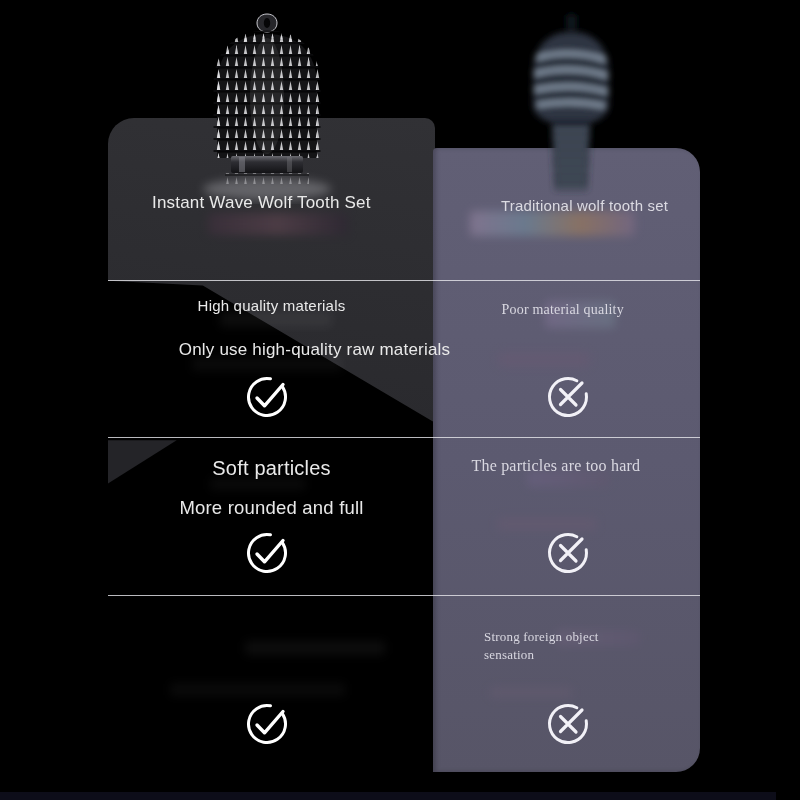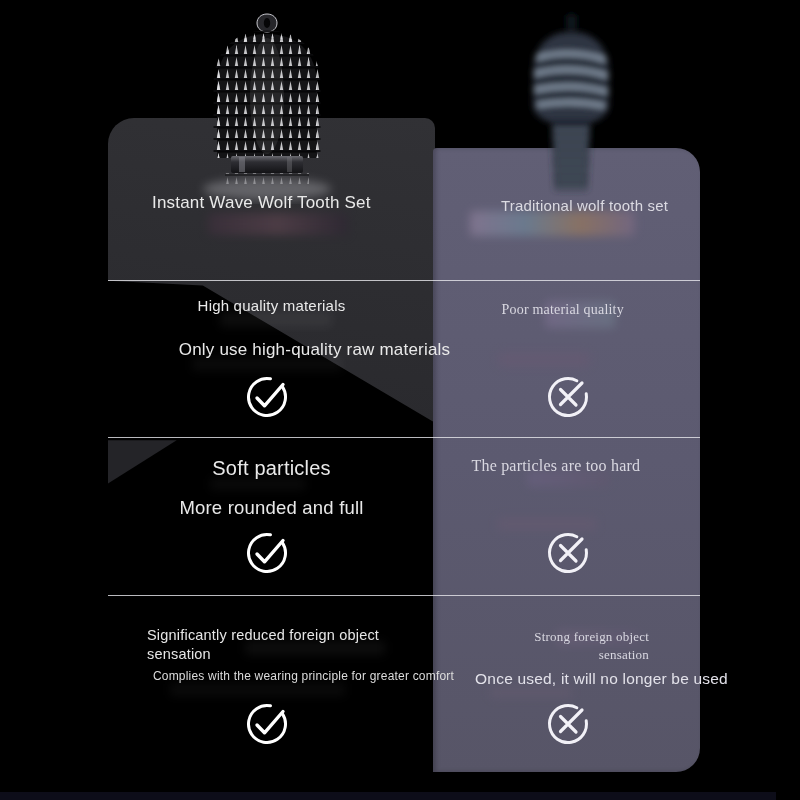--- a/index.html
+++ b/index.html
@@ -143,37 +143,34 @@
   <div class="blob" style="left:490px;top:687px;width:82px;height:11px;background:#615a6e;opacity:.8;"></div>
 
   <div class="cell" style="left:152px;top:192px;width:222px;font-size:17px;line-height:1.35;color:#e9e9e9;">Instant Wave Wolf Tooth Set</div>
 
   <div class="cell lcol" style="top:297px;font-size:15px;">High quality materials</div>
   <div class="cell lcol nowrap" style="top:340px;font-size:17px;transform:translateX(43px);">Only use high-quality raw materials</div>
 
   <div class="cell lcol" style="top:457px;font-size:20px;">Soft particles</div>
   <div class="cell lcol nowrap" style="top:497px;font-size:18.5px;">More rounded and full</div>
 
-  <div class="cell" style="left:147px;top:626px;width:262px;font-size:14.5px;line-height:1.3;color:#e6e6e6;">Significantly reduced foreign object sensation</div>
-  <div class="cell lcol nowrap" style="top:669px;font-size:12px;color:#dcdcdc;transform:translateX(32px);">Complies with the wearing principle for greater comfort</div>
 
   <div class="cell" style="left:469px;top:197px;font-size:15px;color:#dbdae2;margin-left:32px;">Traditional wolf tooth set</div>
 
   <div class="cell rcol" style="top:300px;font-size:14px;line-height:1.3;">
     <span class="inner" style="width:130px;">Poor material quality</span>
   </div>
 
   <div class="cell rcol" style="top:456px;font-size:16px;line-height:1.3;">
     <span class="inner" style="width:190px;">The particles are too hard</span>
   </div>
 
   <div class="cell rcol" style="top:628px;font-size:13px;line-height:1.35;">
-    <span class="inner" style="width:165px;text-align:right;">Strong foreign object sensation</span>
-  </div>
-  <div class="cell rcol nowrap" style="top:670px;font-size:15.5px;color:#e3e2ea;transform:translateX(35px);">Once used, it will no longer be used</div>
+    <span class="inner" style="width:165px;">Strong foreign object sensation</span>
+  </div>
 
   <span class="icon" style="left:243px;top:373px;">
     <svg width="48" height="48" viewBox="0 0 48 48">
       <circle cx="24" cy="24" r="18.5" fill="none" stroke="#fff" stroke-width="3" stroke-linecap="round" stroke-dasharray="101 15.2" transform="rotate(-34 24 24)"></circle>
       <path d="M14 25 L21.5 32.8 L40 11.5" fill="none" stroke="#fff" stroke-width="3.4" stroke-linecap="round" stroke-linejoin="round"></path>
     </svg>
   </span>
   <span class="icon" style="left:243px;top:529px;">
     <svg width="48" height="48" viewBox="0 0 48 48">
       <circle cx="24" cy="24" r="18.5" fill="none" stroke="#fff" stroke-width="3" stroke-linecap="round" stroke-dasharray="101 15.2" transform="rotate(-34 24 24)"></circle>

